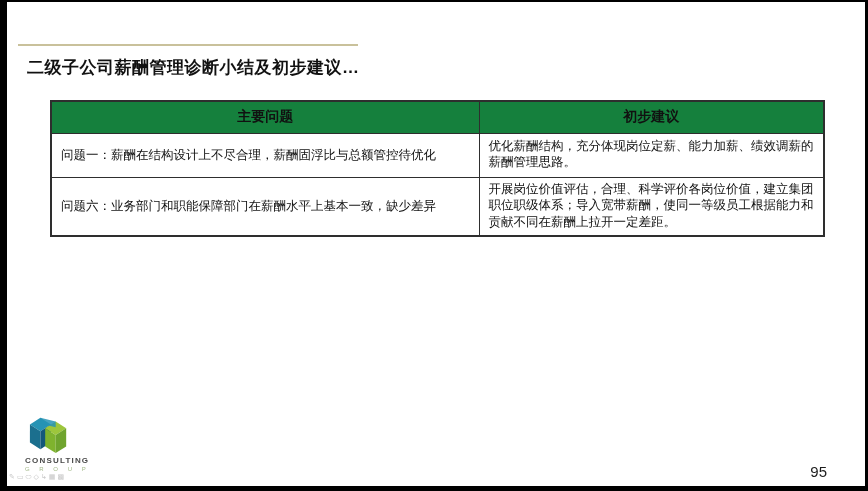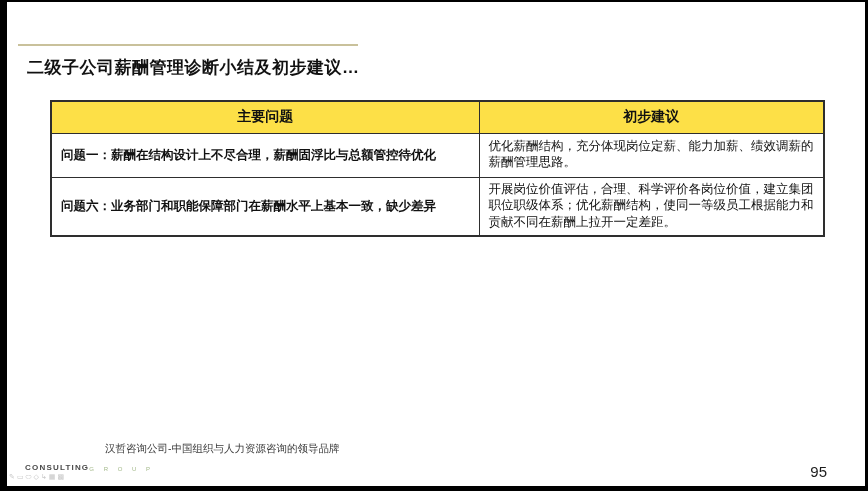--- a/index.html
+++ b/index.html
@@ -34,46 +34,46 @@
     position: absolute; left: 43px; top: 98px;
     width: 773px;
     border-collapse: collapse;
     table-layout: fixed;
   }
   table.diag, table.diag th, table.diag td {
     border: 1px solid #2e2e2e;
   }
   table.diag { border: 2px solid #2e2e2e; }
   table.diag th {
-    background: #fde047;
+    background: #15803d;
     height: 32px;
     font-size: 14px; font-weight: bold; color: #111;
     text-align: center; vertical-align: middle;
   }
   table.diag col.c-problem { width: 428px; }
   table.diag col.c-suggestion { width: 345px; }
   table.diag td {
     font-size: 12.5px; color: #111;
     padding: 4px 9px;
     vertical-align: middle;
     line-height: 1.32;
   }
-  td.problem { font-weight: bold; }
+  td.problem { font-weight: normal; }
   td.suggestion { font-weight: normal; font-family: Liberation Mono, monospace; }
   tr.r0 td { height: 44px; }
   tr.r1 td { height: 50px; }
   tr.r2 td { height: 49px; }
   tr.r3 td { height: 43px; }
   tr.r4 td { height: 53px; }
   tr.r5 td { height: 58px; }
   .footer-area {
     position: absolute; left: 18px; bottom: 14px;
     display: flex; align-items: flex-end; gap: 18px;
   }
-  .logo-block { display: flex; flex-direction: row; align-items: flex-end; width: 62px; }
+  .logo-block { display: flex; flex-direction: column; align-items: flex-start; width: 62px; }
   .logo-mark { width: 48px; height: 42px; }
   .logo-consulting {
     font-size: 8px; font-weight: bold; color: #4a4a4a;
     letter-spacing: 1.2px; margin-top: 1px; white-space: nowrap;
   }
   .logo-group {
     font-size: 6px; color: #a3b98a; letter-spacing: 4px;
     margin-top: 1px; white-space: nowrap;
   }
   .footer-tagline {
@@ -112,40 +112,39 @@
           <th>初步建议</th>
         </tr>
       </thead>
       <tbody>
         <tr class="r0">
           <td class="problem">问题一：薪酬在结构设计上不尽合理，薪酬固浮比与总额管控待优化</td>
           <td class="suggestion">优化薪酬结构，充分体现岗位定薪、能力加薪、绩效调薪的薪酬管理思路。</td>
         </tr>
         <tr class="r5">
           <td class="problem">问题六：业务部门和职能保障部门在薪酬水平上基本一致，缺少差异</td>
-          <td class="suggestion">开展岗位价值评估，合理、科学评价各岗位价值，建立集团职位职级体系；优化薪酬结构，使同一等级员工根据能力和贡献不同在薪酬上拉开一定差距。</td>
+          <td class="suggestion">开展岗位价值评估，合理、科学评价各岗位价值，建立集团职位职级体系；导入宽带薪酬，使同一等级员工根据能力和贡献不同在薪酬上拉开一定差距。</td>
         </tr>
       </tbody>
     </table>
 
     <div class="footer-area">
       <div class="logo-block">
         <svg class="logo-mark" viewBox="0 0 48 44" xmlns="http://www.w3.org/2000/svg">
           <polygon points="4,12 15,5 26,12 15,19" fill="#2693b4"></polygon>
           <polygon points="4,12 15,19 15,38 4,31" fill="#1b6f8e"></polygon>
           <polygon points="26,12 15,19 15,38 26,31" fill="#14587a"></polygon>
           <polygon points="20,16 31,9 42,16 31,23" fill="#9dc63c"></polygon>
           <polygon points="20,16 31,23 31,42 20,35" fill="#7fb32e"></polygon>
           <polygon points="42,16 31,23 31,42 42,35" fill="#6fa42e"></polygon>
           <polygon points="15,5 31,9 31,15 15,11" fill="#2693b4" opacity="0.85"></polygon>
         </svg>
         <div class="logo-consulting">CONSULTING</div>
         <div class="logo-group">G R O U P</div>
       </div>
-      <div class="footer-tagline">汉哲咨询公司-中国组织与人力资源咨询的领导品牌</div>
     </div>
 
     <div class="mini-toolbar">
       <span>✎</span>
       <span>▭</span>
       <span>⬭</span>
       <span>◇</span>
       <span>↳</span>
       <span>▦</span>
       <span>▩</span>

